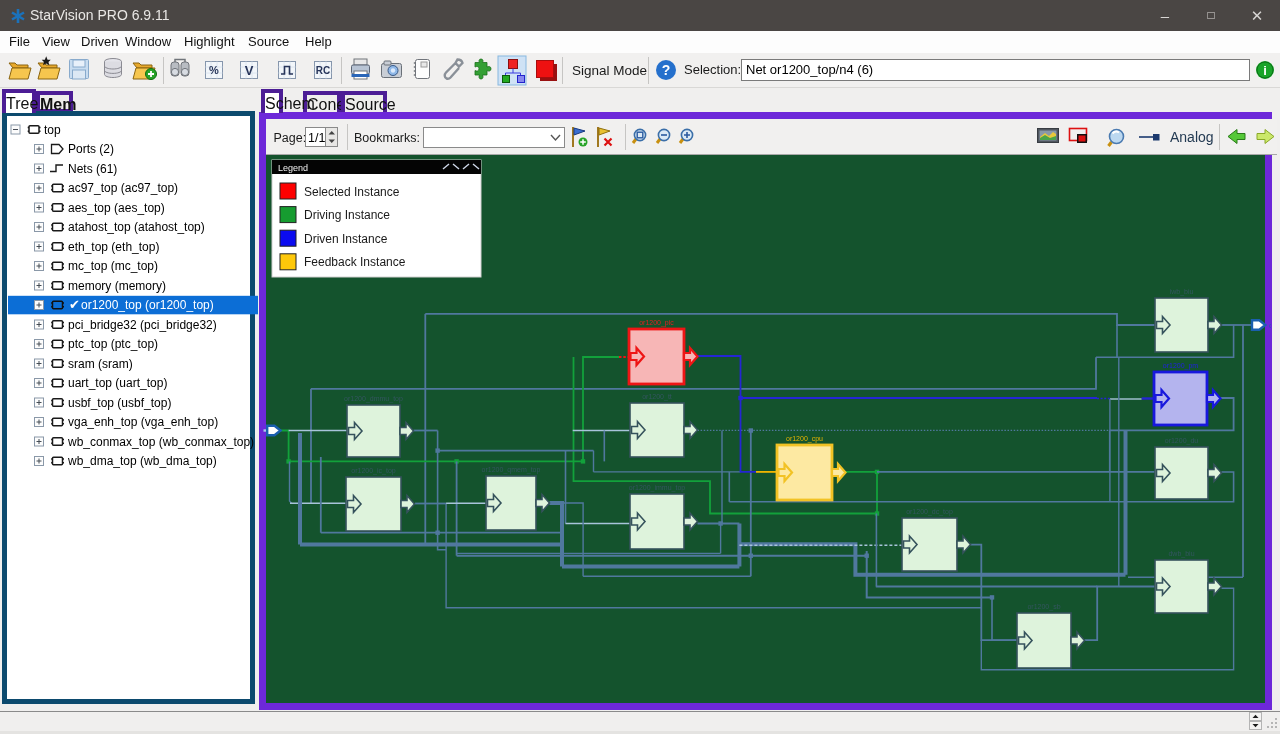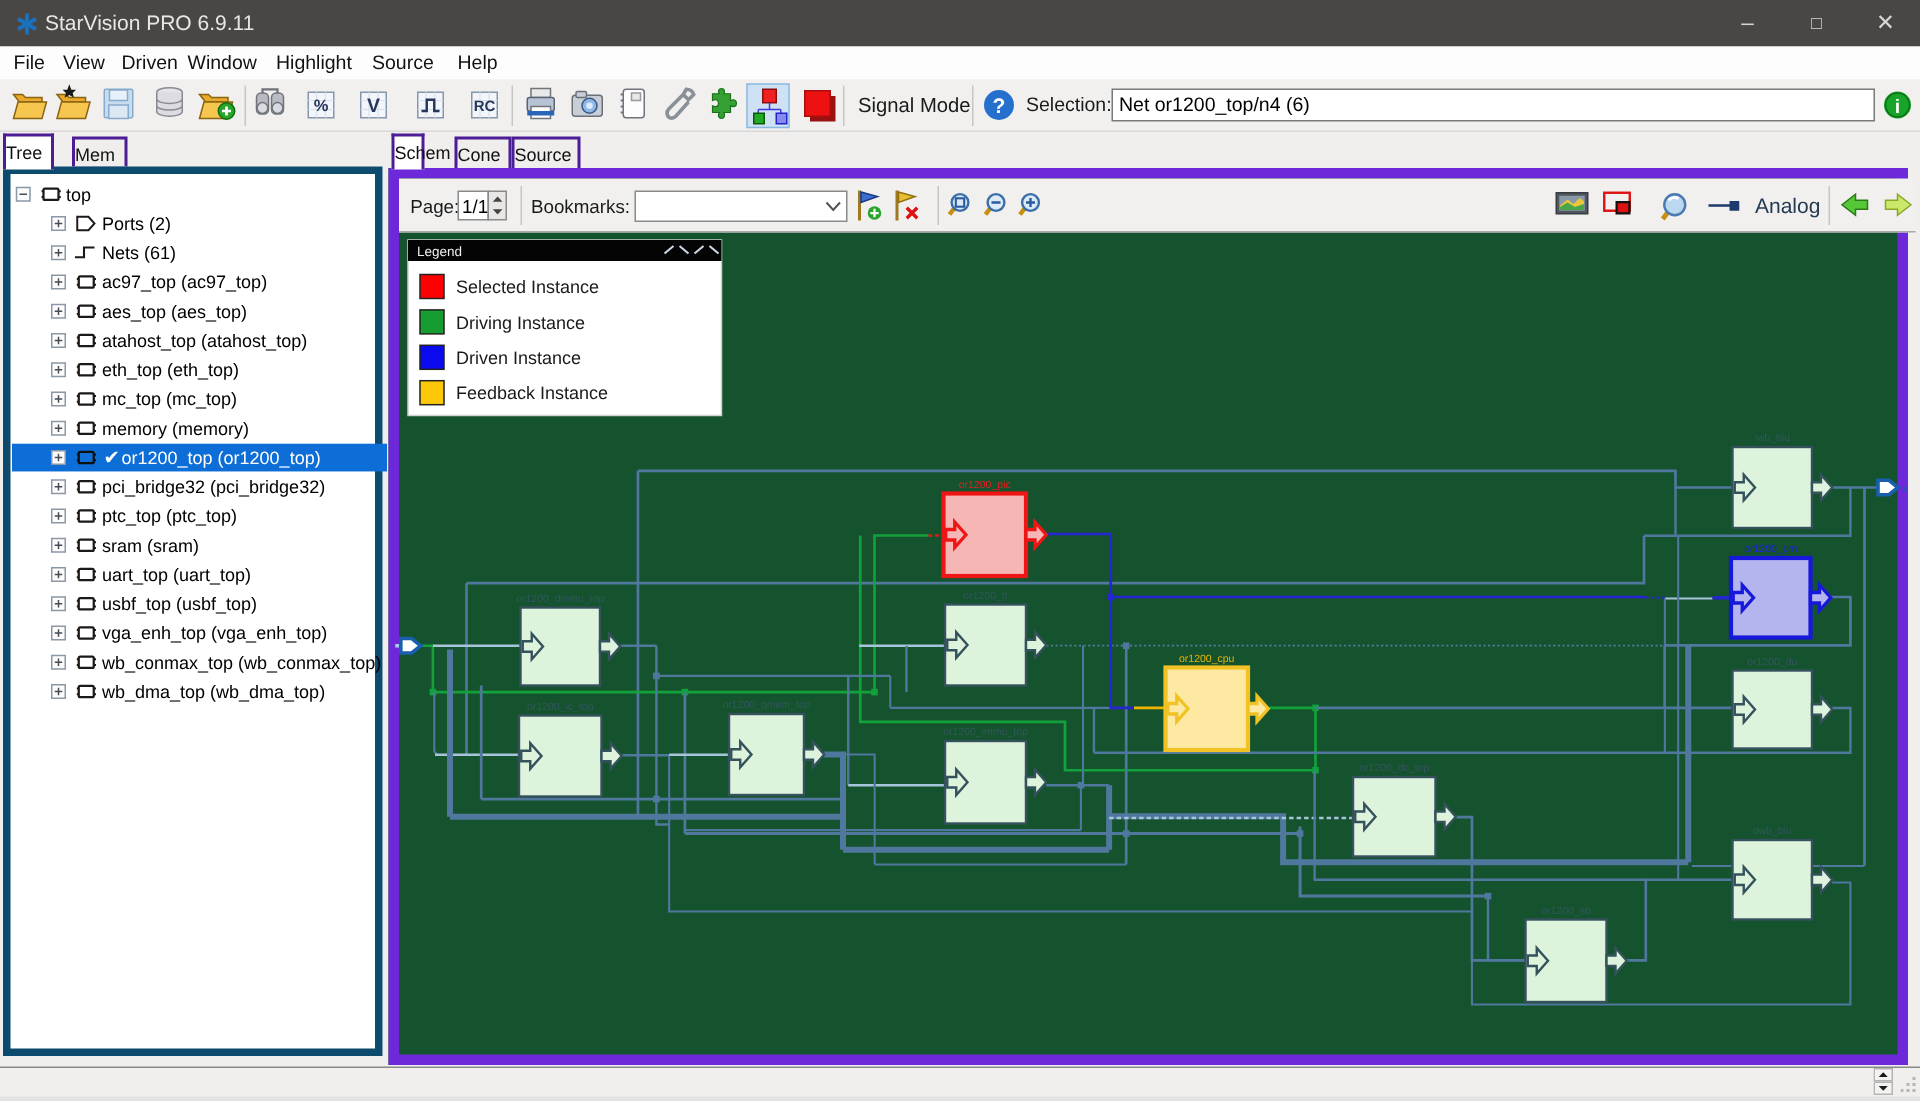--- a/index.html
+++ b/index.html
@@ -5,21 +5,21 @@
   * { margin:0; padding:0; box-sizing:border-box; }
   html,body { width:1280px; height:734px; overflow:hidden; font-family:"Liberation Sans", sans-serif; background:#f0efee; }
   .abs { position:absolute; }
   #titlebar { position:absolute; left:0; top:0; width:1280px; height:31px; background:#4a4644; }
   #titlebar .title { position:absolute; left:30px; top:7px; color:#e9e7e5; font-size:14px; }
   .winbtn { position:absolute; top:0; width:46px; height:31px; color:#d8d6d4; text-align:center; line-height:31px; font-size:15px; }
   #menubar { position:absolute; left:0; top:31px; width:1280px; height:22px; background:#fdfdfd;padding-left:48px; }
   .menu { position:absolute; top:3px; font-size:13px; color:#111; }
   #toolbar { position:absolute; left:0; top:53px; width:1280px; height:35px; background:#f1f0ef; border-bottom:1px solid #d9d8d6; }
   #tabrow { position:absolute; left:0; top:88px; width:1280px; height:24px; background:#f0efee; }
-  .tab { position:absolute; font-size:12px; color:#111; text-align:left; border:2px solid #4c1d95; background:#efeeec; }
+  .tab { position:absolute; font-size:16px; color:#111; text-align:left; border:4px solid #4c1d95; background:#efeeec; }
   .tab.active { background:#fff; border-bottom:none; z-index:3; }
   #leftpanel { position:absolute; left:2px; top:111px; width:253px; height:593px; background:#fff; border:5px solid #0c4a6e; }
   #rightpanel { position:absolute; left:259px; top:112px; width:1013px; height:598px; background:#14532d; border:7px solid #6d28d9; }
   #rtoolbar { position:absolute; left:0px; top:0px; width:1011px; height:36px; background:#f1f0ef; border-bottom:1px solid #a8a8a8; }
   #statusbar { position:absolute; left:0; top:711px; width:1280px; height:23px; background:#f0efee; border-top:1px solid #8a8a8a; border-bottom:3px solid #e4e3e1; }
   svg text { font-family:"Liberation Sans", sans-serif; }
 </style>
 </head>
 <body>
 <div id="titlebar">
@@ -151,21 +151,21 @@
 <rect x="741.5" y="6.5" width="508" height="21" fill="#fff" stroke="#7a7a7a"></rect>
 <text x="746" y="21" font-size="13" fill="#000">Net or1200_top/n4  (6)</text>
 <g transform="translate(1256,8)">
  <circle cx="9" cy="9" r="9" fill="#18a428"></circle>
  <circle cx="9" cy="9" r="8" fill="none" stroke="#0c7018"></circle>
  <text x="9" y="14" font-size="13" font-weight="bold" fill="#fff" text-anchor="middle" font-family="Liberation Serif,serif">i</text>
 </g>
 </svg></div>
 <div id="tabrow">
   <div class="tab active" style="left:2px; top:1px; width:34px; height:24px; line-height:22px;">Tree</div>
-  <div class="tab" style="left:48px; top:3px; width:37px; height:22px; line-height:20px;">Mem</div>
+  <div class="tab" style="left:36px; top:3px; width:37px; height:22px; line-height:20px;font-weight:bold;">Mem</div>
   <div class="tab active" style="left:261px; top:1px; width:22px; height:24px; line-height:22px;">Schem</div>
   <div class="tab" style="left:303px; top:3px; width:38px; height:28px; line-height:20px;">Cone</div>
   <div class="tab" style="left:341px; top:3px; width:46px; height:36px; line-height:20px;">Source</div>
 </div>
 <div id="leftpanel">
 <svg width="251" height="591" viewBox="0 0 251 591">
 <defs>
 <g id="plusbox">
   <rect x="0" y="0" width="9" height="9" fill="#fcfcfc" stroke="#8a98a8" stroke-width="1"></rect>
   <line x1="2" y1="4.5" x2="7" y2="4.5" stroke="#454c55" stroke-width="1"></line>

